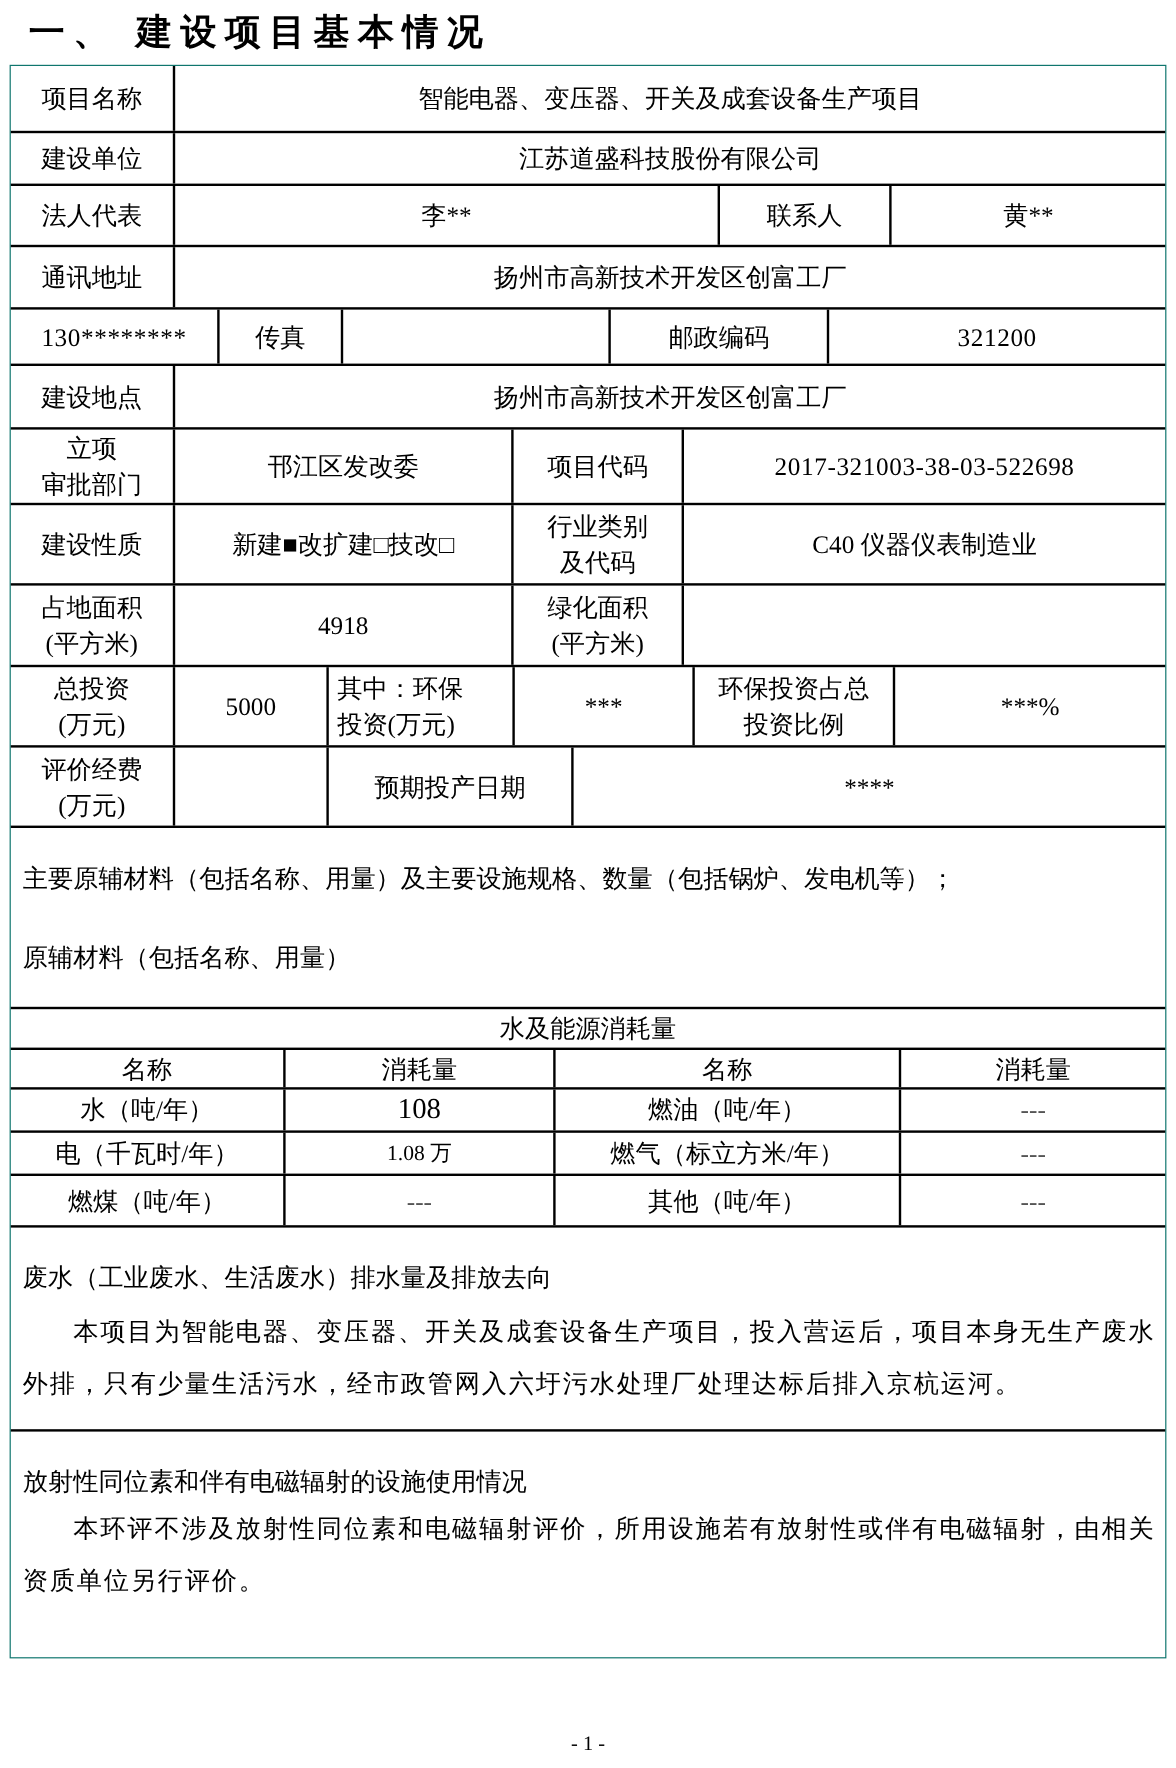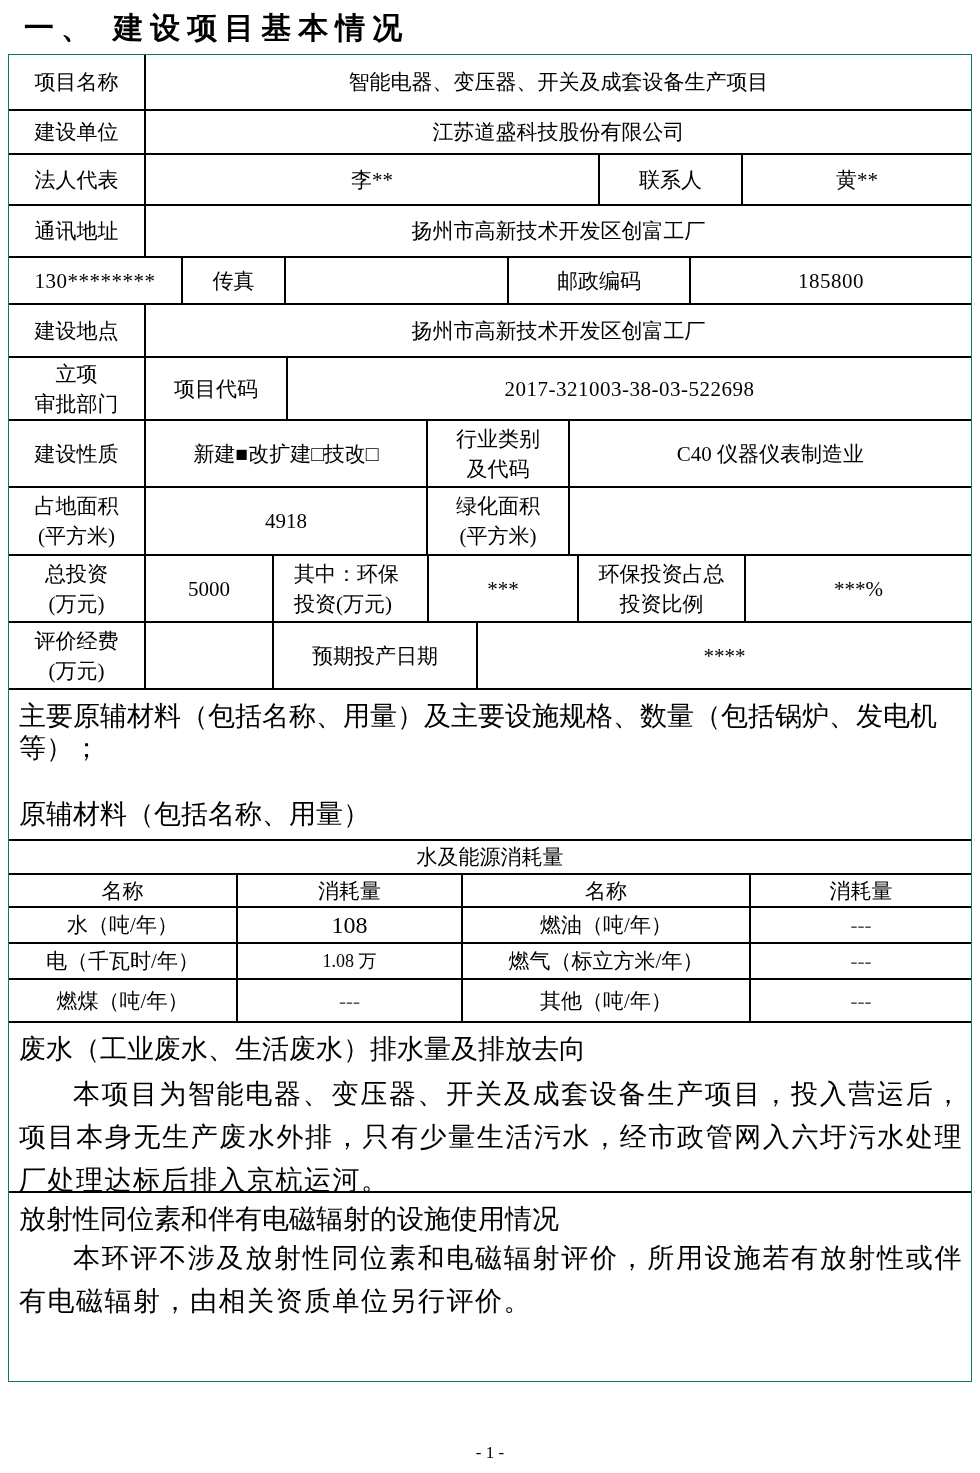--- a/index.html
+++ b/index.html
@@ -28,26 +28,26 @@
   .cell {
     border-right:2px solid #000;
     display:flex; align-items:center; justify-content:center;
     text-align:center;
     font-size:21px;
     line-height:30px;
     white-space:pre-line;
     overflow:hidden;
   }
   .cell.end { border-right:none; }
-  .cell.left { justify-content:flex-start; text-align:left; padding-left:20px; }
+  .cell.left { justify-content:flex-start; text-align:left; padding-left:7px; }
   .grow { flex:1 1 auto; }
   .section {
     border-bottom:2px solid #000;
-    padding:10px 8px 0 10px;
-    font-size:27px;
+    padding:26px 8px 0 10px;
+    font-size:21px;
   }
   .section.last { border-bottom:none; }
   .sec-title { line-height:32px; }
   .sec-body {
     margin-top:8px;
     text-indent:2em;
     text-align:justify;
     line-height:43px;
     letter-spacing:1.5px;
   }
@@ -91,31 +91,32 @@
     <div class="row" style="height:52px">
       <div class="cell" style="flex:0 0 137px">通讯地址</div>
       <div class="cell end grow">扬州市高新技术开发区创富工厂</div>
     </div>
 
     <div class="row" style="height:47px">
       <div class="cell mono-num" style="flex:0 0 174px">130********</div>
       <div class="cell" style="flex:0 0 103px">传真</div>
       <div class="cell" style="flex:0 0 223px"></div>
       <div class="cell" style="flex:0 0 182px">邮政编码</div>
-      <div class="cell end grow mono-num">185800</div>
+      <div class="cell end grow mono-num">321200</div>
     </div>
 
     <div class="row" style="height:53px">
       <div class="cell" style="flex:0 0 137px">建设地点</div>
       <div class="cell end grow">扬州市高新技术开发区创富工厂</div>
     </div>
 
     <div class="row" style="height:63px">
       <div class="cell" style="flex:0 0 137px">立项
 审批部门</div>
+      <div class="cell" style="flex:0 0 282px">邗江区发改委</div>
       <div class="cell" style="flex:0 0 142px">项目代码</div>
       <div class="cell end grow mono-num">2017-321003-38-03-522698</div>
     </div>
 
     <div class="row" style="height:67px">
       <div class="cell" style="flex:0 0 137px">建设性质</div>
       <div class="cell" style="flex:0 0 282px">新建■改扩建□技改□</div>
       <div class="cell" style="flex:0 0 142px">行业类别
 及代码</div>
       <div class="cell end grow">C40 仪器仪表制造业</div>

